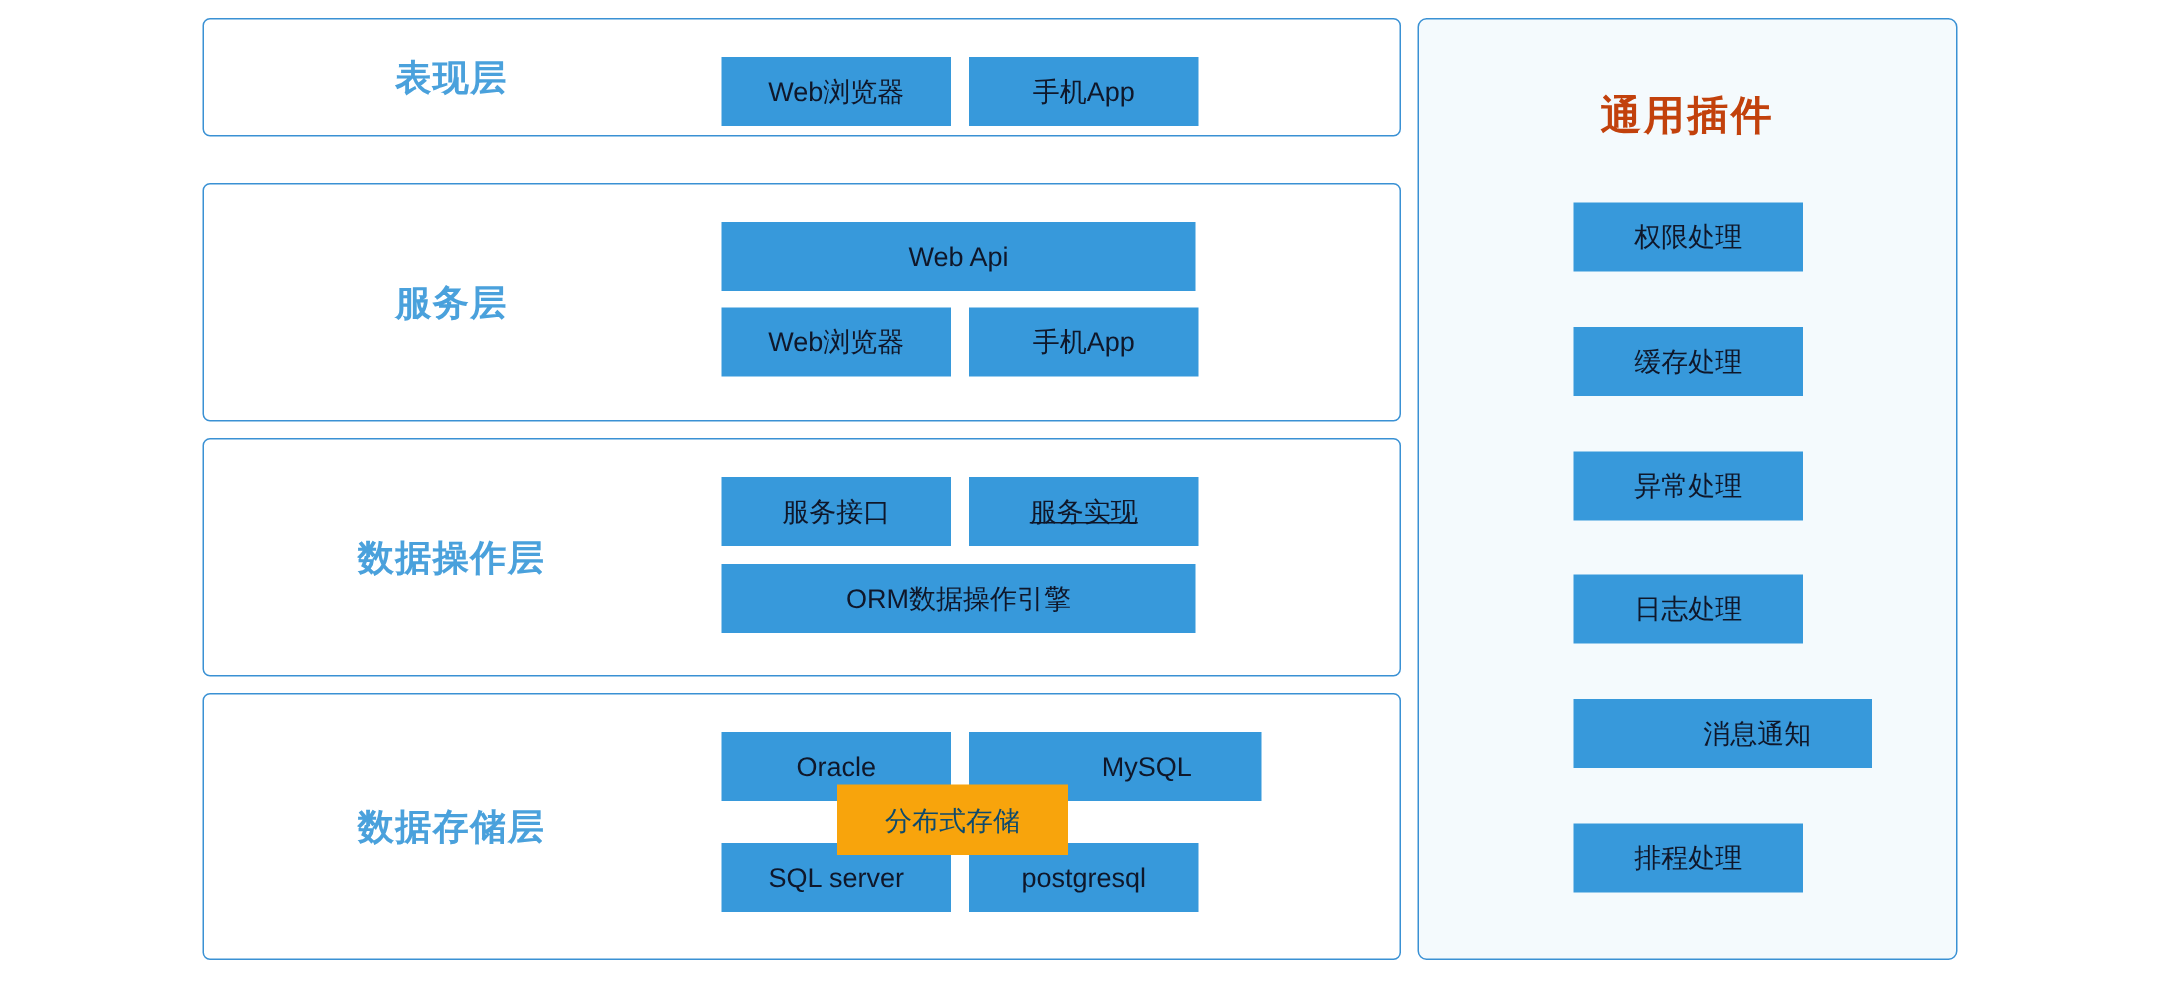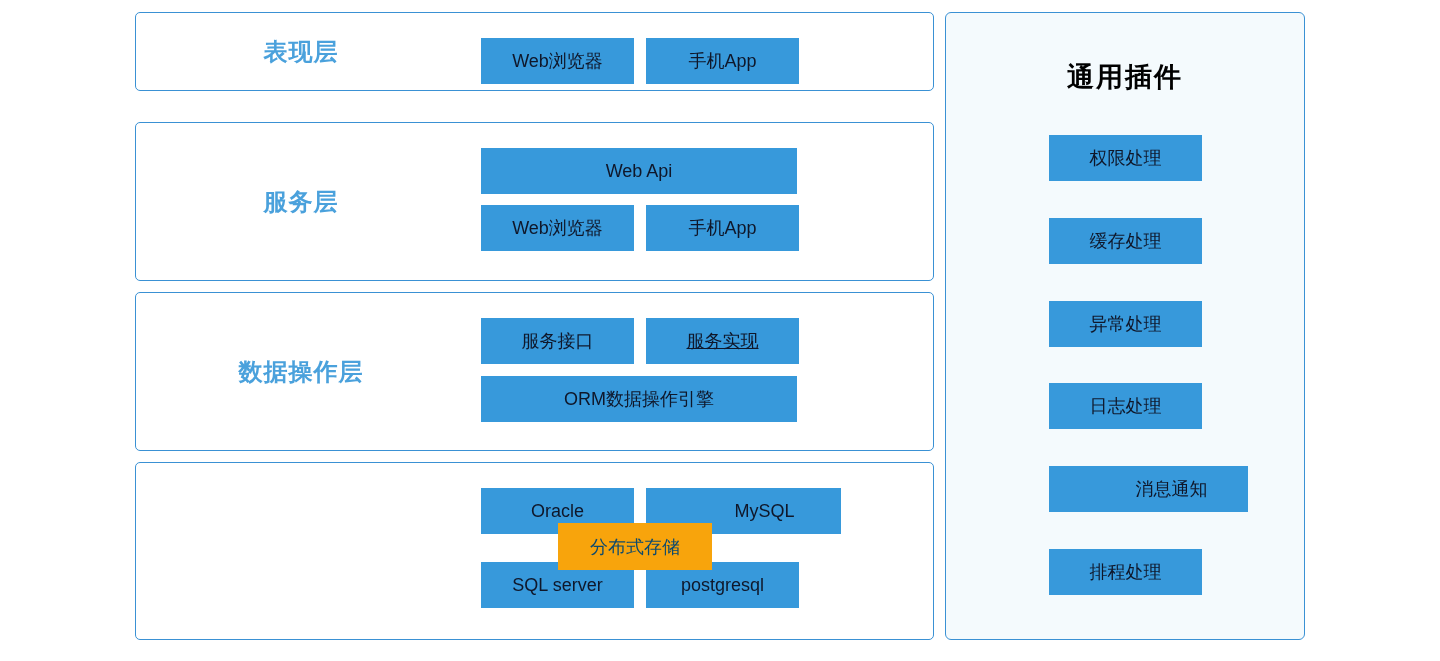--- a/index.html
+++ b/index.html
@@ -46,21 +46,21 @@
   .plugins-panel {
     position: absolute; left: 945px; top: 12px; width: 360px; height: 628px;
     box-sizing: border-box;
     background: #f4fafd;
     border: 1px solid #3a91d4;
     border-radius: 6px;
   }
   .plugins-title {
     position: absolute; top: 46px; left: 0; width: 100%;
     text-align: center;
-    color: #000000; font-size: 27px; font-weight: bold; letter-spacing: 2px;
+    color: #c2410c; font-size: 27px; font-weight: bold; letter-spacing: 2px;
   }
   .plugin-node { left: 103px; }
 </style>
 </head>
 <body>
 
 <div class="stage">
 
   <section class="layer" style="top:12px; height:79px;">
     <div class="layer-label">表现层</div>
@@ -76,20 +76,21 @@
   </section>
 
   <section class="layer" style="top:292px; height:159px;">
     <div class="layer-label">数据操作层</div>
     <div class="node w-half col1" style="top:25px;">服务接口</div>
     <div class="node w-half col2" style="top:25px;text-decoration:underline;">服务实现</div>
     <div class="node w-full col1" style="top:83px;">ORM数据操作引擎</div>
   </section>
 
   <section class="layer" style="top:462px; height:178px;">
+    <div class="layer-label">数据存储层</div>
     <div class="node w-half col1" style="top:25px;">Oracle</div>
     <div class="node w-half col2" style="top:25px;padding-left:42px;">MySQL</div>
     <div class="node w-half col1" style="top:99px;">SQL server</div>
     <div class="node w-half col2" style="top:99px;">postgresql</div>
     <div class="overlay-node">分布式存储</div>
   </section>
 
   <aside class="plugins-panel">
     <div class="plugins-title">通用插件</div>
     <div class="node w-half plugin-node" style="top:122px;">权限处理</div>

